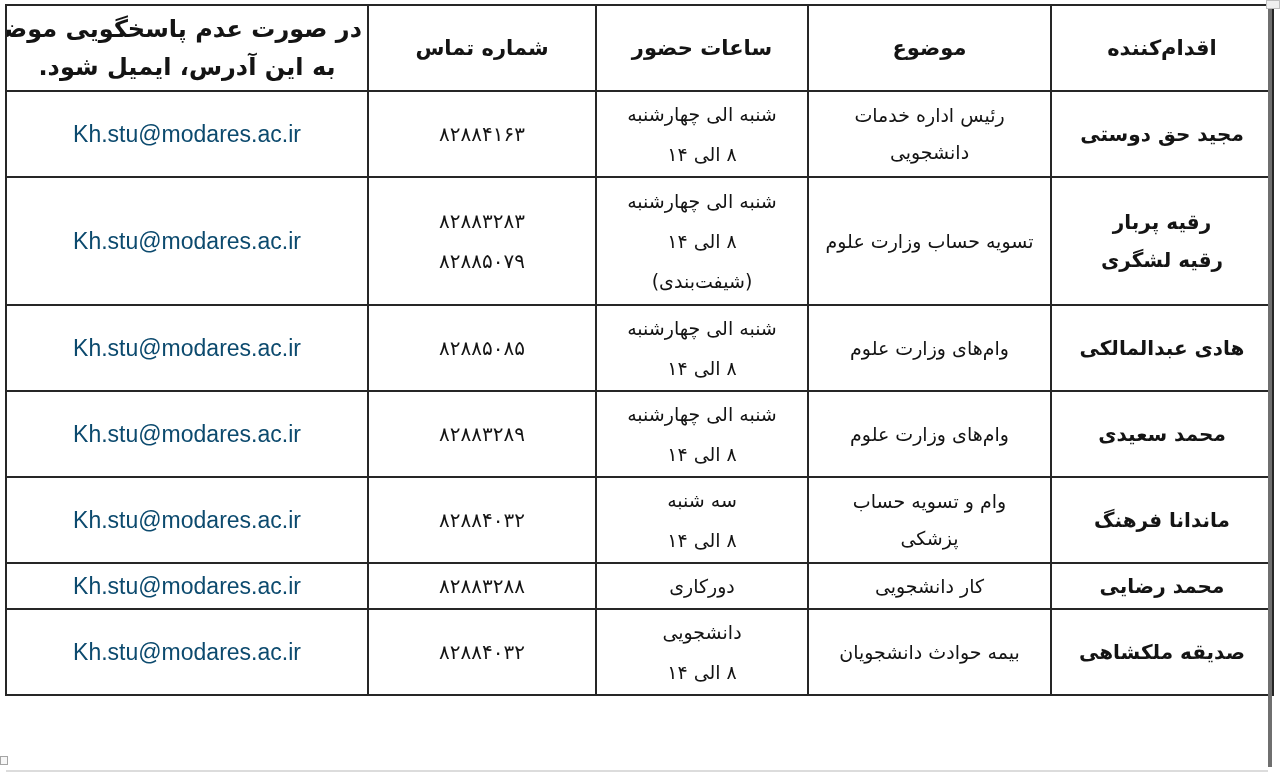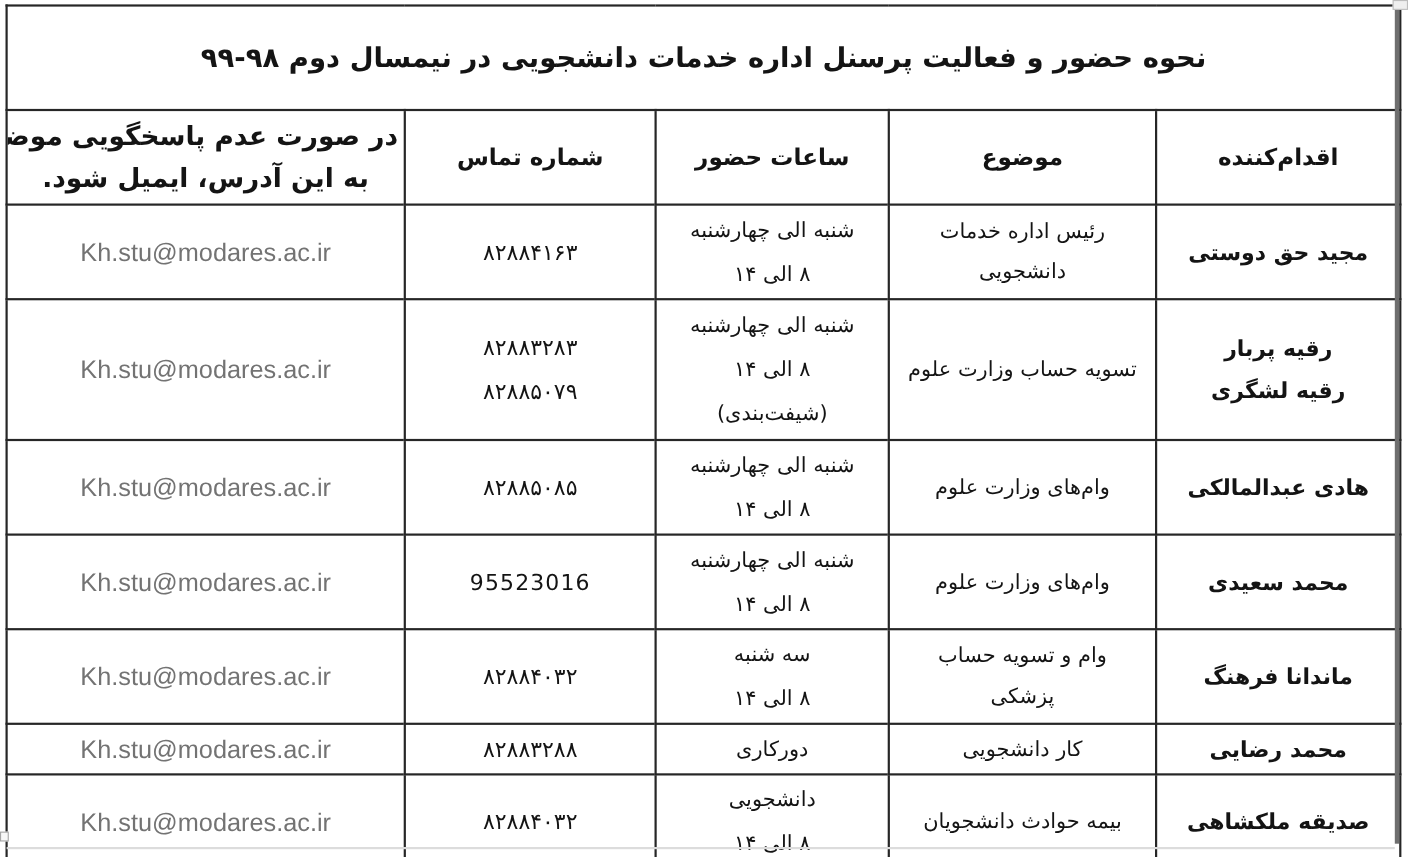--- a/index.html
+++ b/index.html
@@ -53,21 +53,21 @@
   #rows tr:nth-child(7) { height: 83px; }
 
   td.c-actor   { font-weight: bold; font-size: 20px; }
   td.c-actor .line { line-height: 38px; }
   td.c-subject { font-size: 19px; }
   td.c-subject .line { line-height: 37px; }
   td.c-hours   { font-size: 19px; text-align: center; }
   td.c-hours .line { line-height: 40px; }
   td.c-phone   { font-size: 20px; letter-spacing: 1px; }
   td.c-phone .line { line-height: 40px; }
-  td.c-email   { font-family: "Liberation Sans", sans-serif; font-size: 23px; color: #737373; }
+  td.c-email   { font-family: "Liberation Sans", sans-serif; font-size: 23px; color: #0c4a6e; }
 
   
   .right-edge-line {
     position: absolute;
     left: 1268px;
     top: 2px;
     width: 4px;
     height: 765px;
     background: #6f6f6f;
   }
@@ -106,23 +106,20 @@
 <div class="stage">
   <table class="grid" dir="rtl">
     <colgroup>
       <col style="width:222px">
       <col style="width:243px">
       <col style="width:212px">
       <col style="width:228px">
       <col style="width:362px">
     </colgroup>
     <thead>
-      <tr class="title-row">
-        <th colspan="5">نحوه حضور و فعالیت پرسنل اداره خدمات دانشجویی در نیمسال دوم ۹۸-۹۹</th>
-      </tr>
       <tr class="header-row">
         <th>اقدام‌کننده</th>
         <th>موضوع</th>
         <th>ساعات حضور</th>
         <th>شماره تماس</th>
         <th class="note-header">
           <span class="line">در صورت عدم پاسخگویی موضوع</span>
           <span class="line">به این آدرس، ایمیل شود.</span>
         </th>
       </tr>
@@ -191,21 +188,21 @@
             <span class="line">محمد سعیدی</span>
           </td>
           <td class="c-subject">
             <span class="line">وام‌های وزارت علوم</span>
           </td>
           <td class="c-hours">
             <span class="line">شنبه الی چهارشنبه</span>
             <span class="line">۸ الی ۱۴</span>
           </td>
           <td class="c-phone">
-            <span class="line">95523016</span>
+            <span class="line">۸۲۸۸۳۲۸۹</span>
           </td>
           <td class="c-email" dir="ltr">
             <span class="line">Kh.stu@modares.ac.ir</span>
           </td>
         </tr>
         <tr>
           <td class="c-actor">
             <span class="line">ماندانا فرهنگ</span>
           </td>
           <td class="c-subject">

